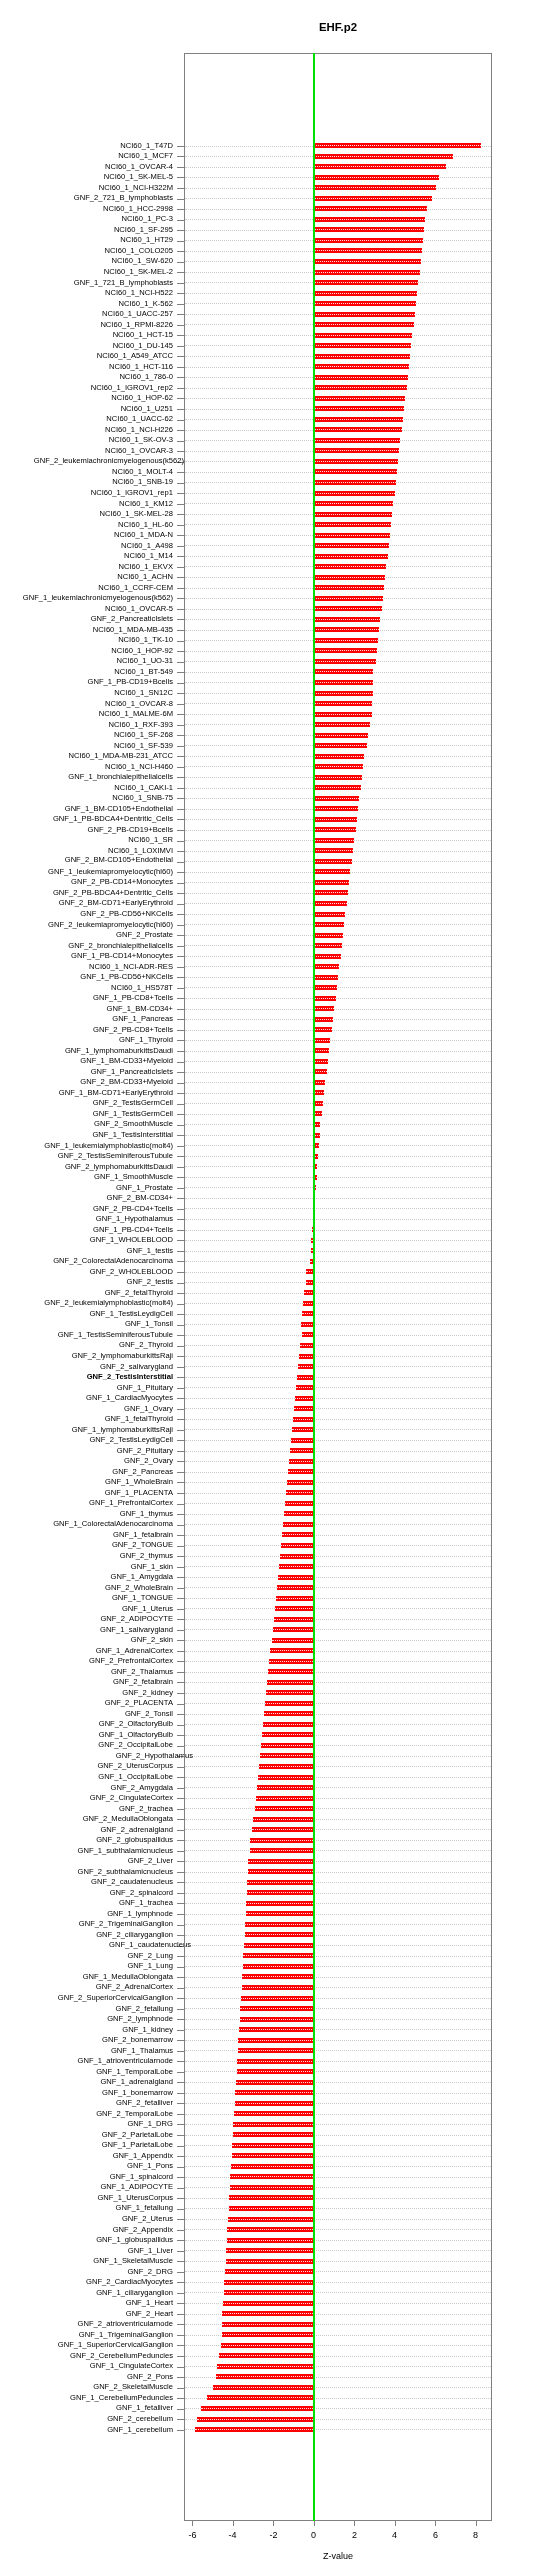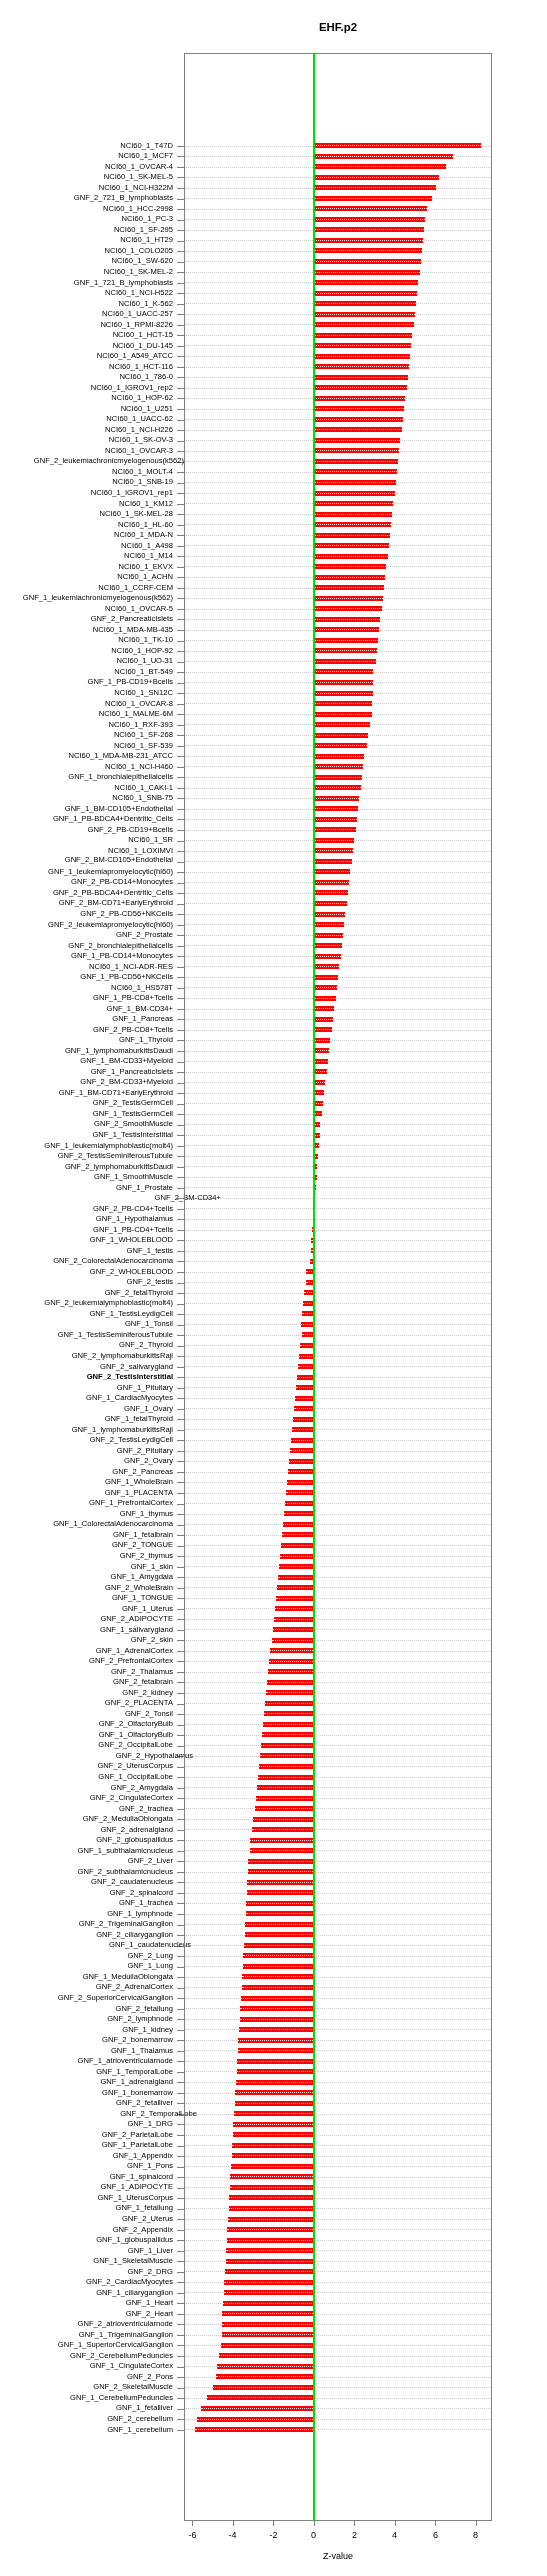--- a/index.html
+++ b/index.html
@@ -335,21 +335,21 @@
       <div class="ytick" style="left: 177px; top: 1167px;"></div>
       <div class="ylab" style="top: 1163px;">GNF_2_lymphomaburkittsDaudi</div>
       <div class="grid" style="left: 185px; top: 1177px; width: 306px;"></div>
       <div class="ytick" style="left: 177px; top: 1177px;"></div>
       <div class="ylab" style="top: 1173px;">GNF_1_SmoothMuscle</div>
       <div class="grid" style="left: 185px; top: 1187px; width: 306px;"></div>
       <div class="ytick" style="left: 177px; top: 1188px;"></div>
       <div class="ylab" style="top: 1184px;">GNF_1_Prostate</div>
       <div class="grid" style="left: 185px; top: 1198px; width: 306px;"></div>
       <div class="ytick" style="left: 177px; top: 1198px;"></div>
-      <div class="ylab" style="top: 1194px; margin-left: 48px;">GNF_2_BM-CD34+</div>
+      <div class="ylab" style="top: 1194px;">GNF_2_BM-CD34+</div>
       <div class="grid" style="left: 185px; top: 1208px; width: 306px;"></div>
       <div class="ytick" style="left: 177px; top: 1209px;"></div>
       <div class="ylab" style="top: 1205px;">GNF_2_PB-CD4+Tcells</div>
       <div class="grid" style="left: 185px; top: 1219px; width: 306px;"></div>
       <div class="ytick" style="left: 177px; top: 1219px;"></div>
       <div class="ylab" style="top: 1215px;">GNF_1_Hypothalamus</div>
       <div class="grid" style="left: 185px; top: 1230px; width: 306px;"></div>
       <div class="ytick" style="left: 177px; top: 1230px;"></div>
       <div class="ylab" style="top: 1226px;">GNF_1_PB-CD4+Tcells</div>
       <div class="grid" style="left: 185px; top: 1240px; width: 306px;"></div>
@@ -596,21 +596,21 @@
       <div class="ytick" style="left: 177px; top: 2082px;"></div>
       <div class="ylab" style="top: 2078px;">GNF_1_adrenalgland</div>
       <div class="grid" style="left: 185px; top: 2093px; width: 306px;"></div>
       <div class="ytick" style="left: 177px; top: 2093px;"></div>
       <div class="ylab" style="top: 2089px;">GNF_1_bonemarrow</div>
       <div class="grid" style="left: 185px; top: 2103px; width: 306px;"></div>
       <div class="ytick" style="left: 177px; top: 2103px;"></div>
       <div class="ylab" style="top: 2099px;">GNF_2_fetalliver</div>
       <div class="grid" style="left: 185px; top: 2114px; width: 306px;"></div>
       <div class="ytick" style="left: 177px; top: 2114px;"></div>
-      <div class="ylab" style="top: 2110px; padding-left: 24px;">GNF_2_TemporalLobe</div>
+      <div class="ylab" style="top: 2110px;">GNF_2_TemporalLobe</div>
       <div class="grid" style="left: 185px; top: 2124px; width: 306px;"></div>
       <div class="ytick" style="left: 177px; top: 2124px;"></div>
       <div class="ylab" style="top: 2120px;">GNF_1_DRG</div>
       <div class="grid" style="left: 185px; top: 2135px; width: 306px;"></div>
       <div class="ytick" style="left: 177px; top: 2135px;"></div>
       <div class="ylab" style="top: 2131px;">GNF_2_ParietalLobe</div>
       <div class="grid" style="left: 185px; top: 2145px; width: 306px;"></div>
       <div class="ytick" style="left: 177px; top: 2146px;"></div>
       <div class="ylab" style="top: 2141px;">GNF_1_ParietalLobe</div>
       <div class="grid" style="left: 185px; top: 2156px; width: 306px;"></div>

